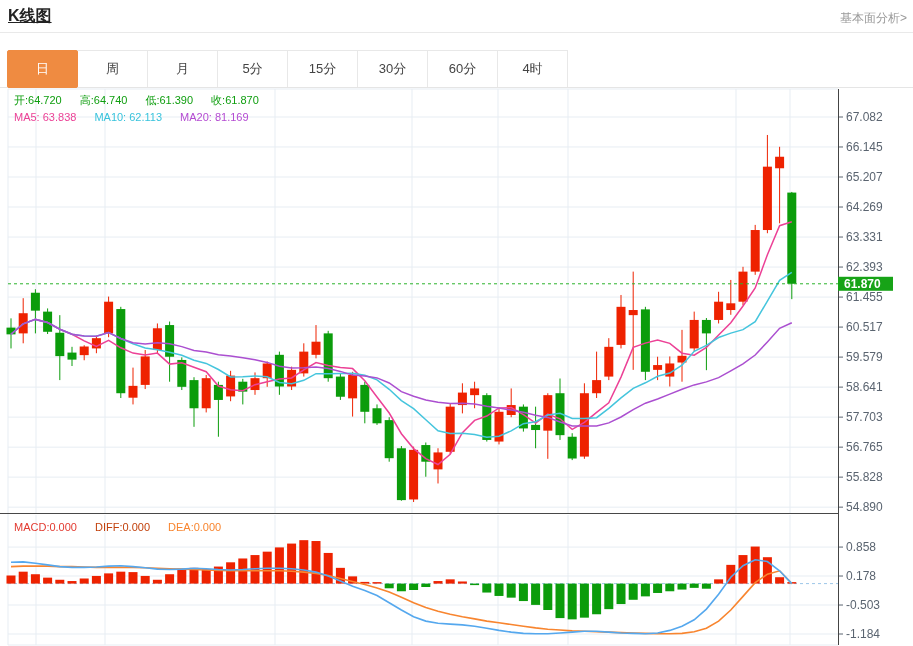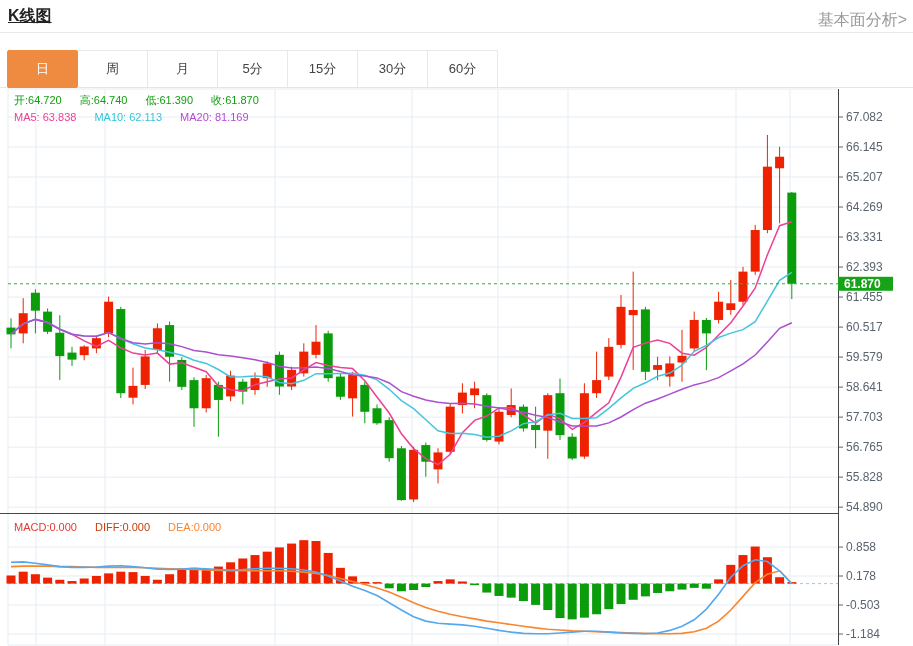--- a/index.html
+++ b/index.html
@@ -1,19 +1,19 @@
 <!DOCTYPE html>
 <html><head>
 <meta charset="utf-8">
 <style>
   html,body{margin:0;padding:0;background:#fff;}
   body{font-family:"Liberation Sans","DejaVu Sans",sans-serif;}
   .page{position:relative;width:913px;height:646px;background:#fff;overflow:hidden;}
   .hdr-title{position:absolute;left:8px;top:6px;font-size:16px;font-weight:bold;color:#222;text-decoration:underline;}
-  .hdr-link{position:absolute;right:6px;top:10px;font-size:16px;color:#999;cursor:pointer;text-decoration:none;}
+  .hdr-link{position:absolute;right:6px;top:10px;font-size:12px;color:#999;cursor:pointer;text-decoration:none;}
   .hdr-rule{position:absolute;left:0;top:32px;width:913px;height:1px;background:#e9e9e9;}
   .tabbar{position:absolute;left:8px;top:50px;display:flex;}
   .tab{width:69px;height:36px;line-height:36px;text-align:center;font-size:13px;color:#444;
        background:#fff;border:1px solid #e8e8e8;margin-left:-1px;cursor:pointer;box-sizing:content-box;}
   .tab.sel{background:#ef8b41;border-color:#ef8b41;color:#fff;border-radius:2px;position:relative;z-index:2;}
   .tab-bottom{position:absolute;left:0;top:87px;width:913px;height:1px;background:#e5e5e5;}
   .legend{position:absolute;font-size:11px;white-space:nowrap;pointer-events:none;}
   .legend span{margin-right:18px;}
   .lg-green{color:#0f9e0f;}
   .lg-ma5{color:#ec4196;}
@@ -33,20 +33,21 @@
   <div class="hdr-rule"></div>
 
   <div class="tabbar">
     <div class="tab sel">日</div>
     <div class="tab">周</div>
     <div class="tab">月</div>
     <div class="tab">5分</div>
     <div class="tab">15分</div>
     <div class="tab">30分</div>
     <div class="tab">60分</div>
+    <div class="tab">4时</div>
   </div>
   <div class="tab-bottom"></div>
 
   <svg id="chart" width="913" height="558">
       <g>
         <line x1="8" y1="1" x2="838" y2="1" stroke="#e7edf3"></line>
         <line x1="8" y1="1" x2="8" y2="557" stroke="#e7edf3"></line>
         <line x1="8" y1="557" x2="838" y2="557" stroke="#e7edf3"></line>
         <line x1="36" y1="1" x2="36" y2="425" stroke="#e7edf3"></line>
         <line x1="36" y1="427" x2="36" y2="557" stroke="#e7edf3"></line>

